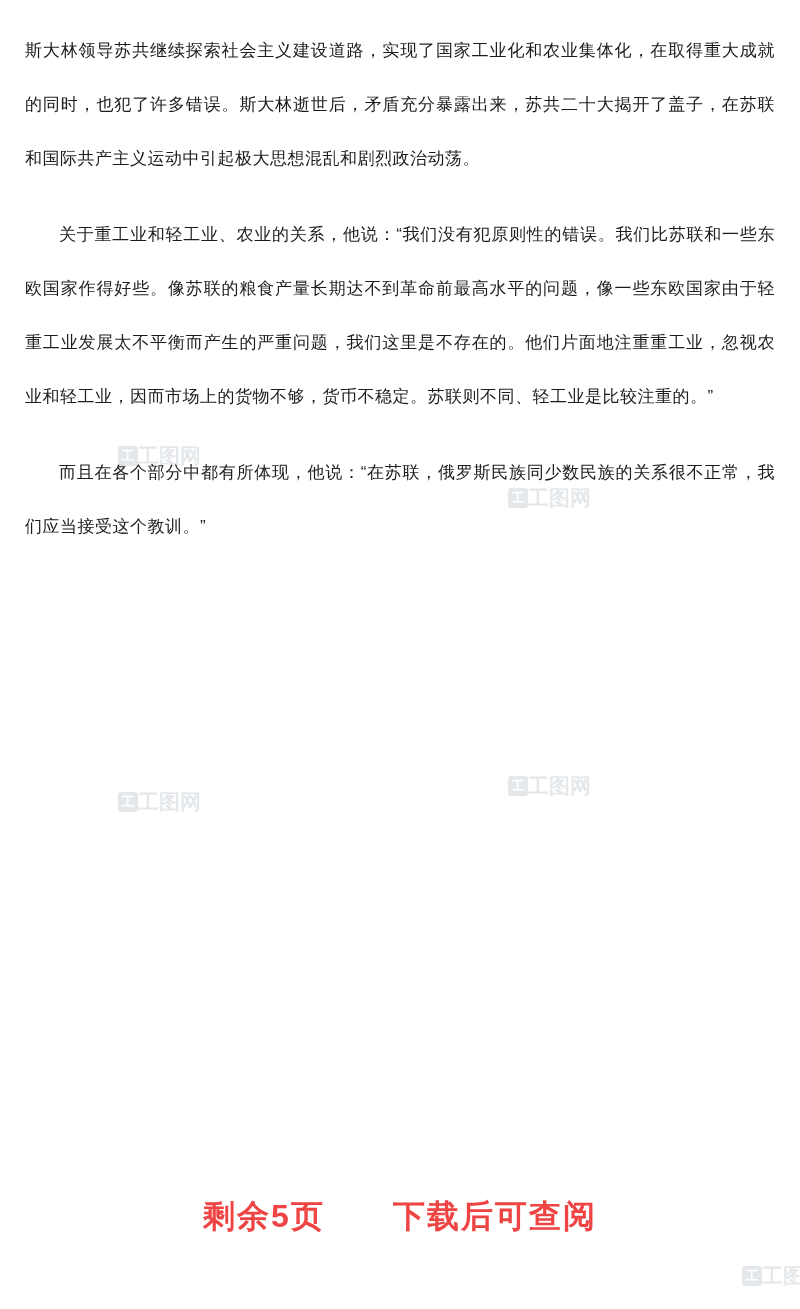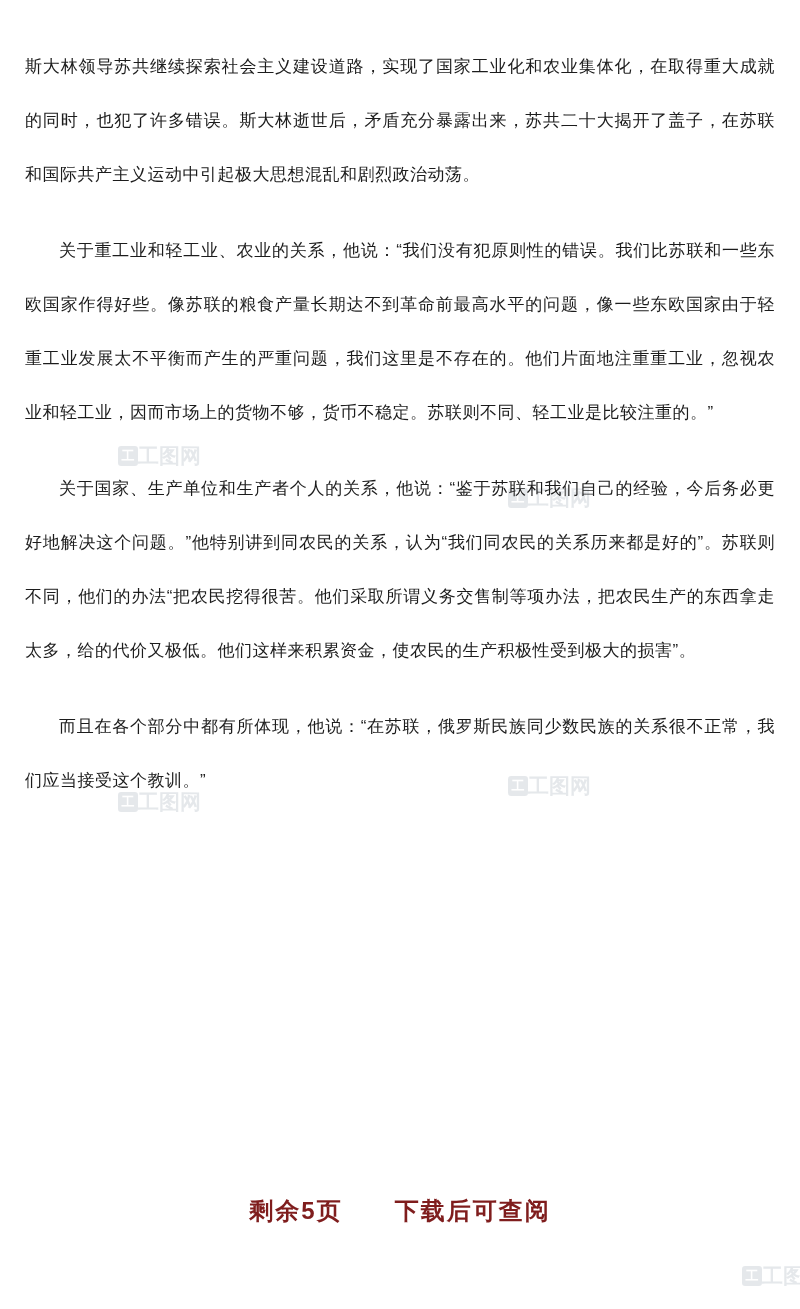--- a/index.html
+++ b/index.html
@@ -12,43 +12,43 @@
   }
   .page {
     position: relative;
     width: 800px;
     height: 1309px;
     background: #ffffff;
   }
   .doc-body {
     position: relative;
     z-index: 2;
-    padding: 40px 25px 0 25px;
+    padding: 24px 25px 0 25px;
     color: #1c1c1c;
     font-size: 17px;
     line-height: 54px;
     text-align: justify;
     letter-spacing: 0.5px;
   }
   .para {
     margin-bottom: 22px;
   }
   .para.indent {
     text-indent: 2em;
   }
   .footer-note {
     position: absolute;
     left: 0;
     right: 0;
     top: 1195px;
     z-index: 2;
     text-align: center;
-    font-size: 24px;
+    font-size: 32px;
     font-weight: 700;
-    color: #7f1d1d;
+    color: #ef4444;
     letter-spacing: 2px;
   }
   
   .watermark {
     position: absolute;
     z-index: 1;
     display: inline-flex;
     align-items: center;
     opacity: 0.42;
     pointer-events: none;
@@ -100,19 +100,18 @@
     <span class="wm-text">工图网</span>
   </div>
   <div class="watermark" style="left:742px; top:1262px;">
     <span class="wm-logo"></span>
     <span class="wm-text">工图网</span>
   </div>
 
   <div class="doc-body">
     <p class="para">斯大林领导苏共继续探索社会主义建设道路，实现了国家工业化和农业集体化，在取得重大成就的同时，也犯了许多错误。斯大林逝世后，矛盾充分暴露出来，苏共二十大揭开了盖子，在苏联和国际共产主义运动中引起极大思想混乱和剧烈政治动荡。</p>
     <p class="para indent">关于重工业和轻工业、农业的关系，他说：“我们没有犯原则性的错误。我们比苏联和一些东欧国家作得好些。像苏联的粮食产量长期达不到革命前最高水平的问题，像一些东欧国家由于轻重工业发展太不平衡而产生的严重问题，我们这里是不存在的。他们片面地注重重工业，忽视农业和轻工业，因而市场上的货物不够，货币不稳定。苏联则不同、轻工业是比较注重的。”</p>
-    <p class="para indent">关于国家、生产单位和生产者个人的关系，他说：“鉴于苏联和我们自己的经验，今后务必更好地解决这个问题。”他特别讲到同农民的关系，认为“我们同农民的关系历来都是好的”。苏联则不同，他们的办法“把农民挖得很苦。他们采取所谓义务交售制等项办法，把农民生产的东西拿走太多，给的代价又极低。他们这样来积累资金，使农民的生产积极性受到极大的损害”。</p>
     <p class="para indent">而且在各个部分中都有所体现，他说：“在苏联，俄罗斯民族同少数民族的关系很不正常，我们应当接受这个教训。”</p>
   </div>
 
   <div class="footer-note">剩余5页　　下载后可查阅</div>
 
 </div>
 
 </body></html>

